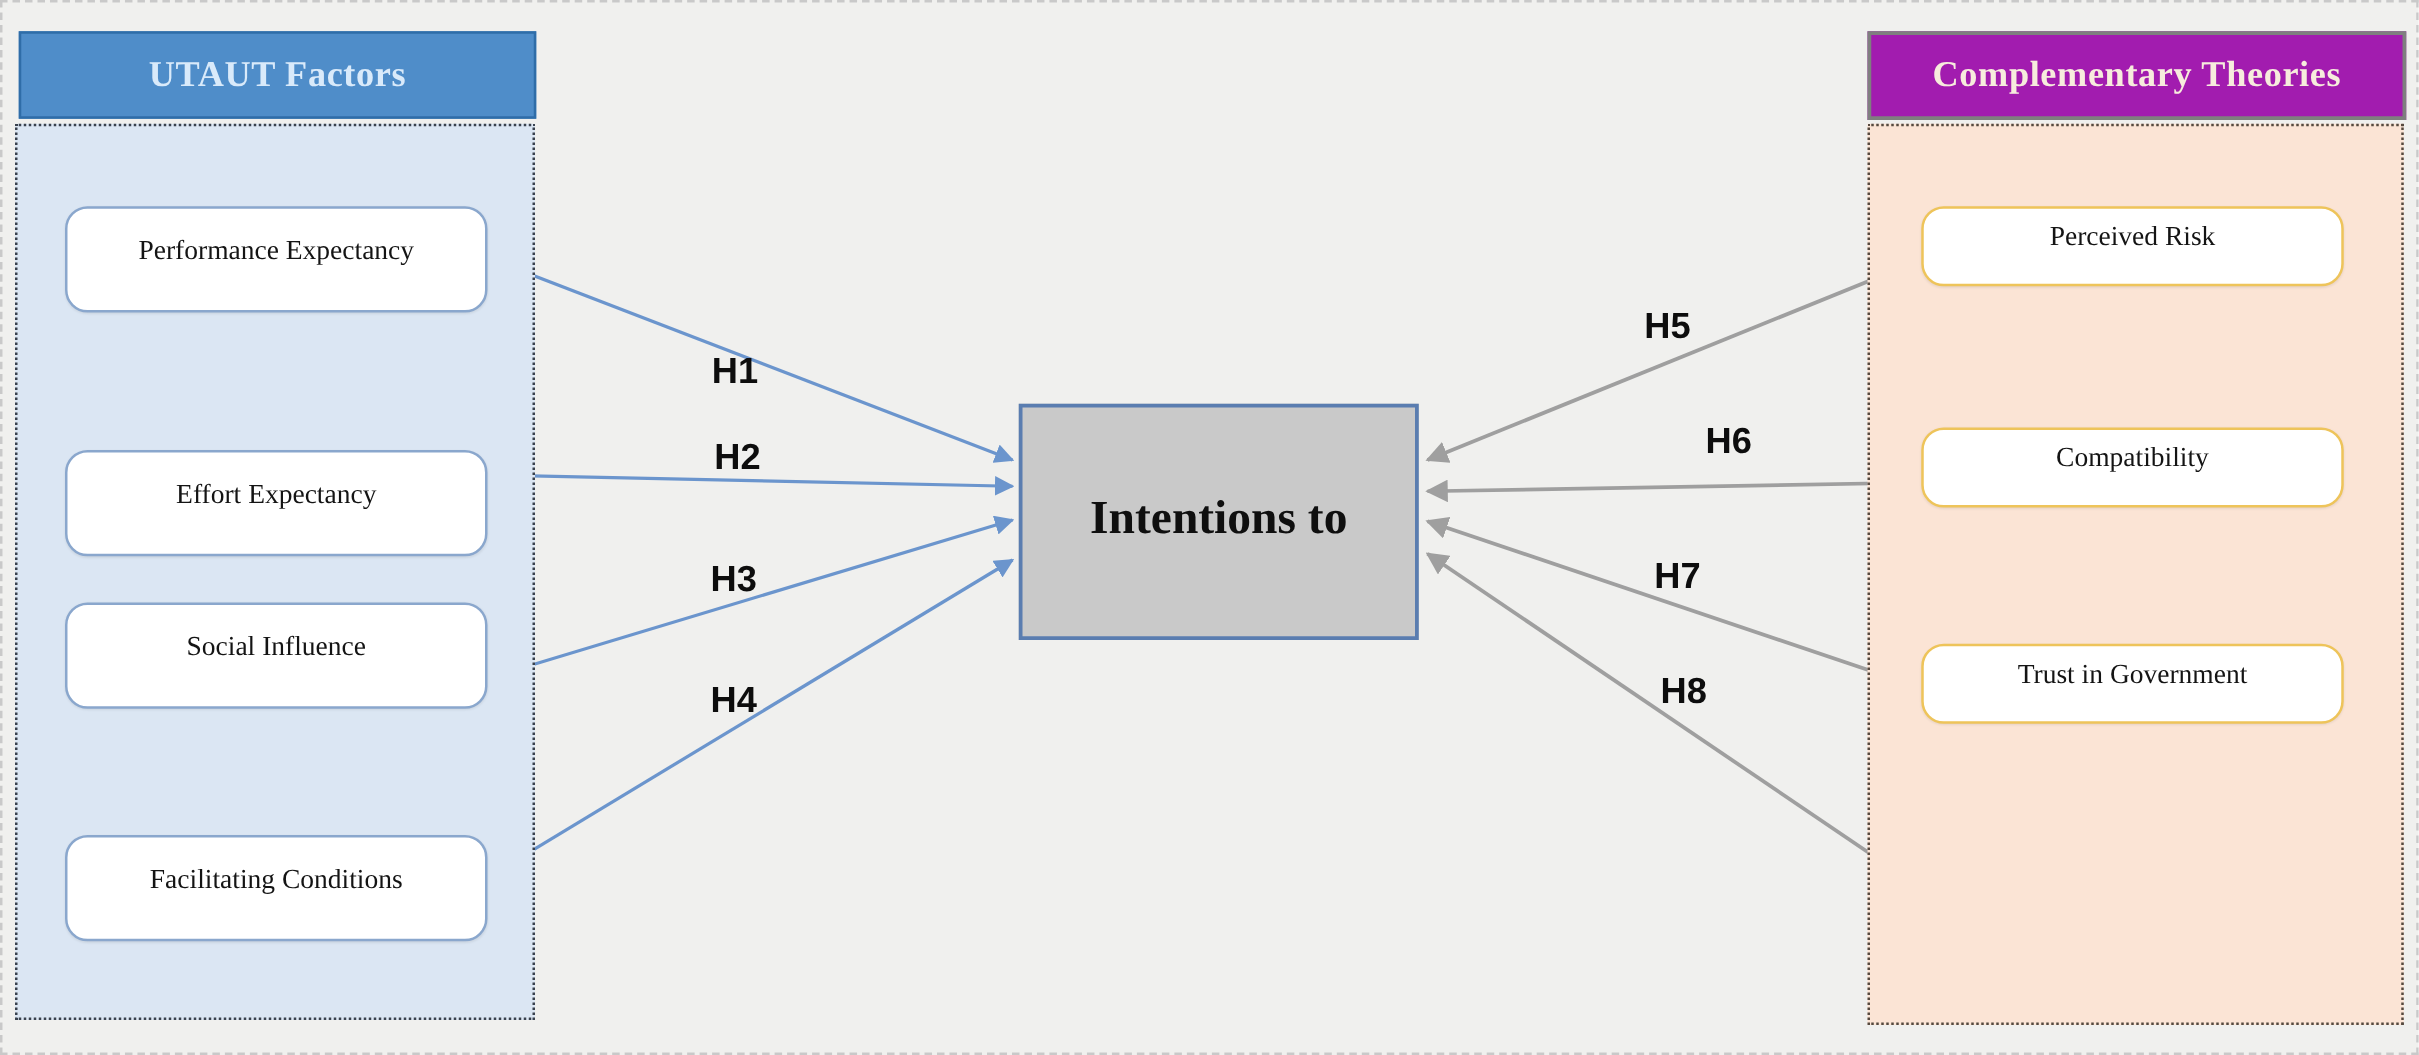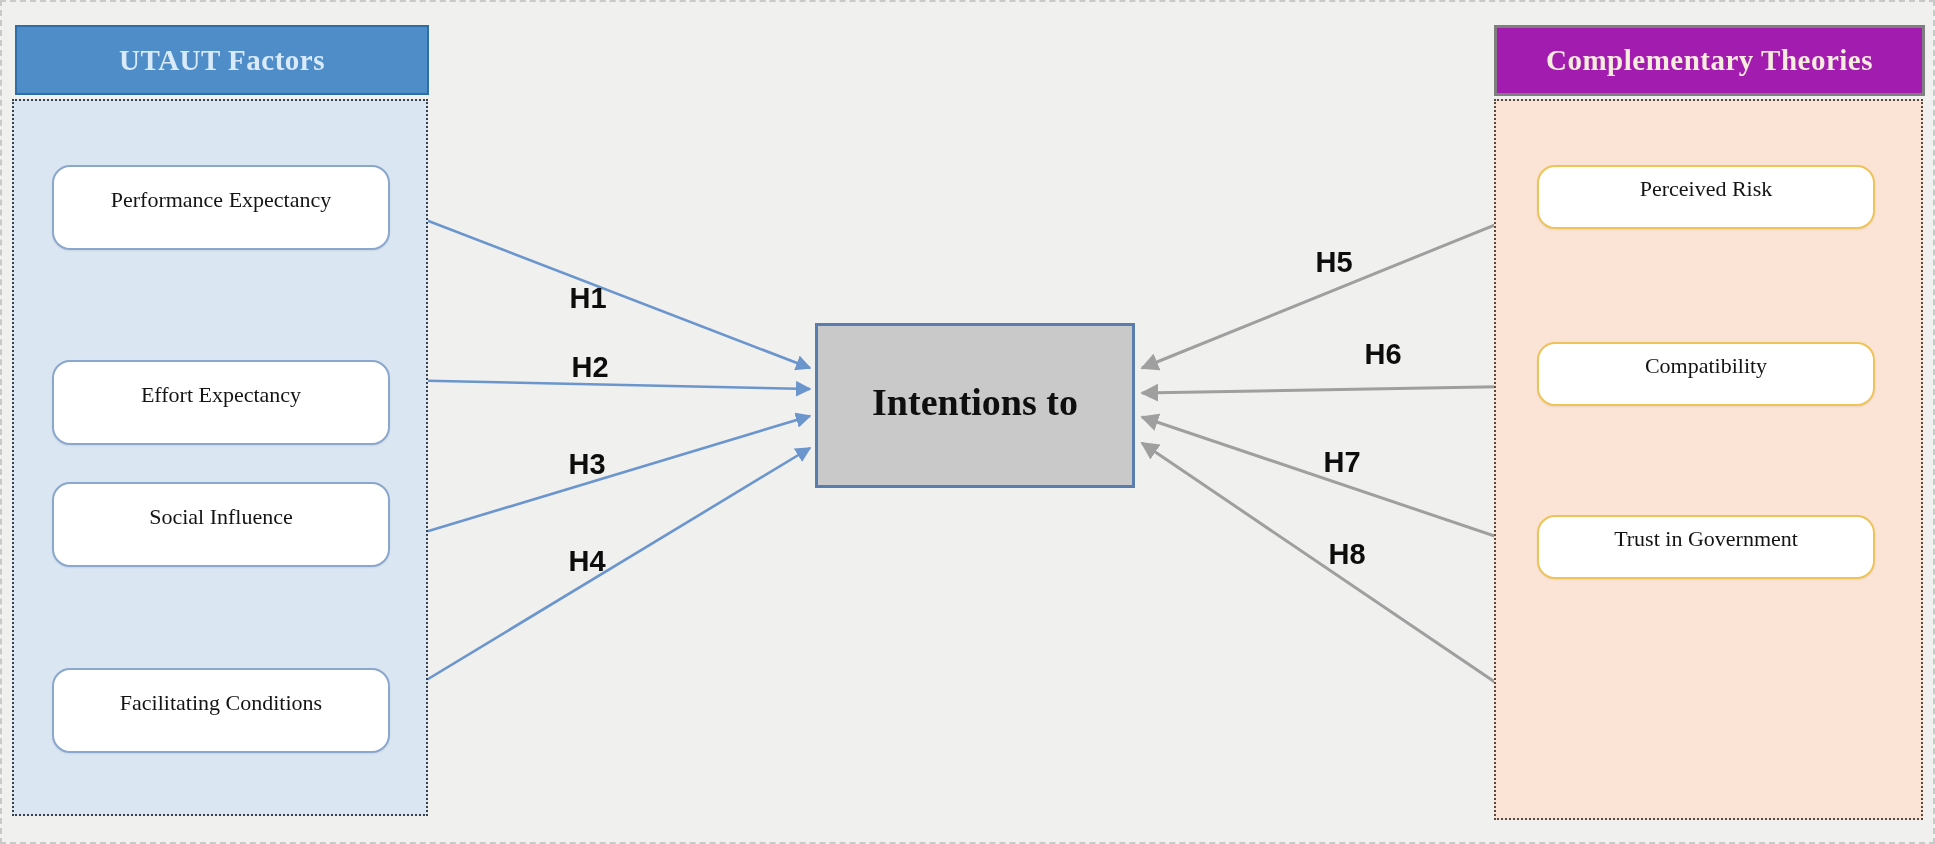--- a/index.html
+++ b/index.html
@@ -47,21 +47,21 @@
     font-size:22px;color:#141414;
     padding-bottom:16px;
     box-shadow:0 1px 2px rgba(0,0,0,0.08);
   }
   .node-left{border:2px solid #8aa7cd;width:338px;height:85px;left:50px;}
   .node-right{border:2px solid #eec45a;width:338px;height:64px;left:1535px;}
   .nl-0{top:163px;} .nl-1{top:318px;margin-top:40px;} .nl-2{top:480px;} .nl-3{top:666px;}
   .nr-0{top:163px;} .nr-1{top:340px;} .nr-2{top:513px;} .nr-3{top:666px;}
 
   .center-node{
-    position:absolute;left:813px;top:321px;width:320px;height:165px;
+    position:absolute;left:813px;top:321px;width:320px;height:189px;
     background:#c9c9c9;border:3px solid #5a7db0;
     display:flex;flex-direction:column;align-items:center;justify-content:center;
     font-weight:700;font-size:38px;line-height:1.3;color:#0f0f0f;
     text-align:center;padding-bottom:6px;
   }
 
   .hlabel{
     position:absolute;
     transform:translate(-50%,-50%);
     font-family:"Liberation Sans", sans-serif;

